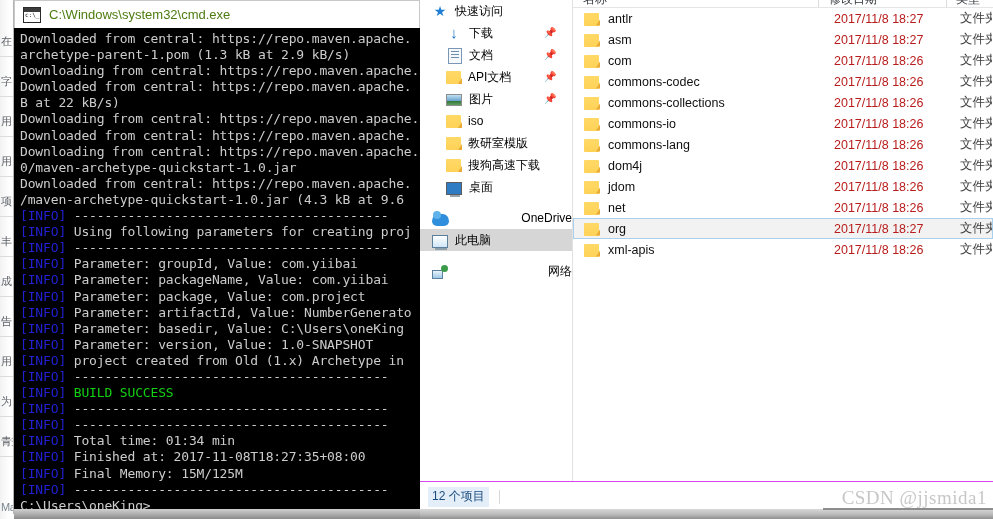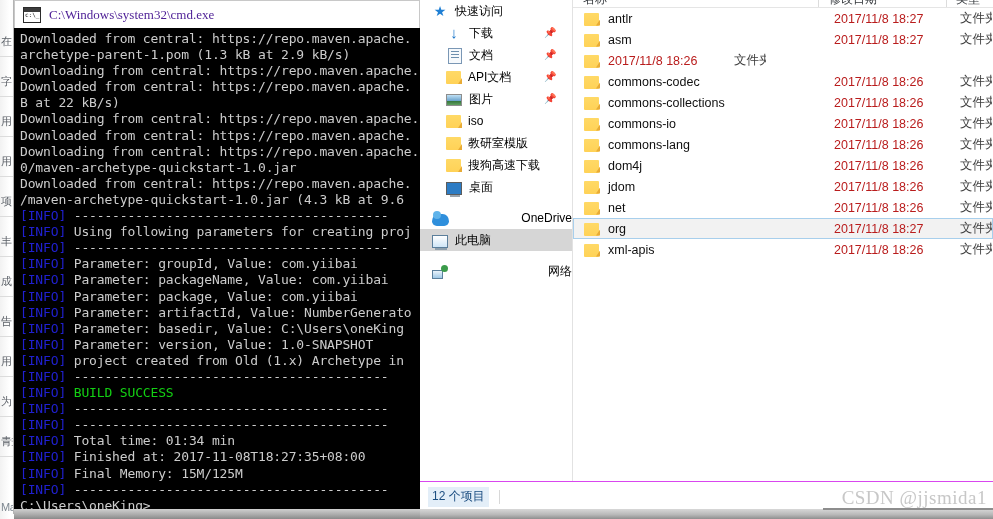--- a/index.html
+++ b/index.html
@@ -74,22 +74,22 @@
     content: "c:\\_";
     position: absolute;
     left: 1px; top: 3px;
     font-family: "DejaVu Sans Mono", monospace;
     font-size: 6px;
     color: #1a1a1a;
     line-height: 8px;
   }
   #cmd-title {
     font-size: 13px;
-    color: #4c1d95;
-    font-family: Liberation Serif, serif;
+    color: #4d7c0f;
+    font-family: Liberation Sans, sans-serif;
     white-space: nowrap;
     overflow: hidden;
   }
   #cmd-body {
     position: absolute;
     left: 0; top: 28px;
     width: 406px; height: 485px;
     background: #000000;
     overflow: hidden;
     padding-top: 3px;
@@ -457,21 +457,21 @@
       <div class="term-line"><span>Downloaded from central: https://repo.maven.apache. </span></div>
       <div class="term-line"><span>Downloading from central: https://repo.maven.apache.</span></div>
       <div class="term-line"><span>0/maven-archetype-quickstart-1.0.jar</span></div>
       <div class="term-line"><span>Downloaded from central: https://repo.maven.apache. </span></div>
       <div class="term-line"><span>/maven-archetype-quickstart-1.0.jar (4.3 kB at 9.6 </span></div>
       <div class="term-line"><span class="tag-info">[INFO]</span><span> -----------------------------------------</span></div>
       <div class="term-line"><span class="tag-info">[INFO]</span><span> Using following parameters for creating proj</span></div>
       <div class="term-line"><span class="tag-info">[INFO]</span><span> -----------------------------------------</span></div>
       <div class="term-line"><span class="tag-info">[INFO]</span><span> Parameter: groupId, Value: com.yiibai</span></div>
       <div class="term-line"><span class="tag-info">[INFO]</span><span> Parameter: packageName, Value: com.yiibai</span></div>
-      <div class="term-line"><span class="tag-info">[INFO]</span><span> Parameter: package, Value: com.yiibai</span></div>
+      <div class="term-line"><span class="tag-info">[INFO]</span><span> Parameter: package, Value: com.project</span></div>
       <div class="term-line"><span class="tag-info">[INFO]</span><span> Parameter: artifactId, Value: NumberGenerato</span></div>
       <div class="term-line"><span class="tag-info">[INFO]</span><span> Parameter: basedir, Value: C:\Users\oneKing</span></div>
       <div class="term-line"><span class="tag-info">[INFO]</span><span> Parameter: version, Value: 1.0-SNAPSHOT</span></div>
       <div class="term-line"><span class="tag-info">[INFO]</span><span> project created from Old (1.x) Archetype in </span></div>
       <div class="term-line"><span class="tag-info">[INFO]</span><span> -----------------------------------------</span></div>
       <div class="term-line"><span class="tag-info">[INFO]</span><span class="ok"> BUILD SUCCESS</span></div>
       <div class="term-line"><span class="tag-info">[INFO]</span><span> -----------------------------------------</span></div>
       <div class="term-line"><span class="tag-info">[INFO]</span><span> -----------------------------------------</span></div>
       <div class="term-line"><span class="tag-info">[INFO]</span><span> Total time: 01:34 min</span></div>
       <div class="term-line"><span class="tag-info">[INFO]</span><span> Finished at: 2017-11-08T18:27:35+08:00</span></div>
@@ -555,20 +555,21 @@
             <span class="file-type">文件夹</span>
           </div>
           <div class="file-row">
             <span class="file-ico ico-folder"></span>
             <span class="file-name">asm</span>
             <span class="file-date">2017/11/8 18:27</span>
             <span class="file-type">文件夹</span>
           </div>
           <div class="file-row">
             <span class="file-ico ico-folder"></span>
+            <span class="file-name">com</span>
             <span class="file-date">2017/11/8 18:26</span>
             <span class="file-type">文件夹</span>
           </div>
           <div class="file-row">
             <span class="file-ico ico-folder"></span>
             <span class="file-name">commons-codec</span>
             <span class="file-date">2017/11/8 18:26</span>
             <span class="file-type">文件夹</span>
           </div>
           <div class="file-row">

